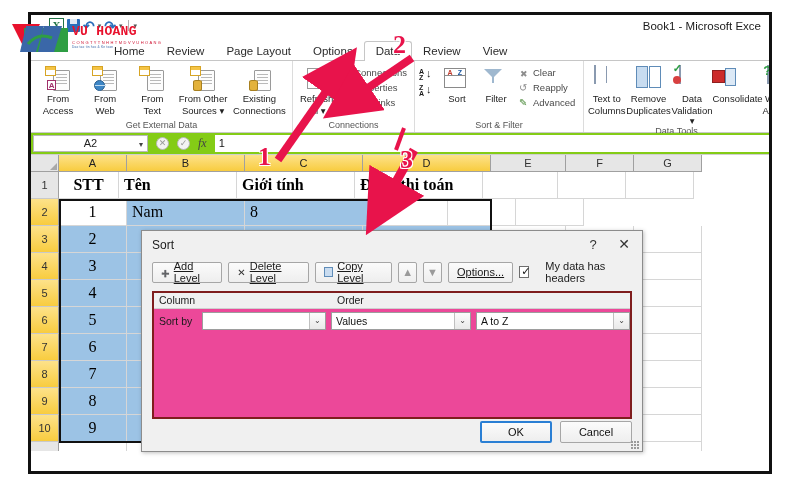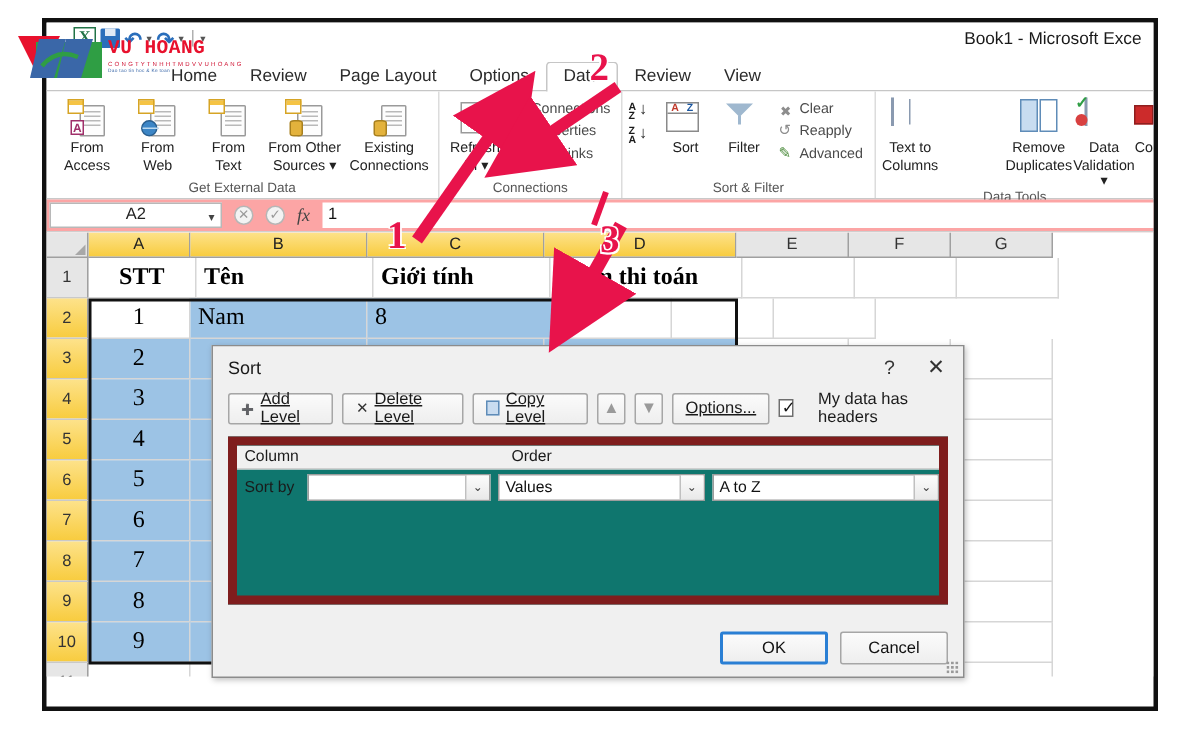--- a/index.html
+++ b/index.html
@@ -163,21 +163,21 @@
   .cons-ico:after{content:"";position:absolute;right:0;top:4px;width:11px;height:11px;background:#cc2b2b;
                  border:1px solid #8f1f1f;}
   .wi-ico { width:24px; height:20px; border:1px solid #8a9ab0; background:#fff; position:relative;}
   .wi-ico:after{content:"?";position:absolute;right:-3px;top:-3px;color:#2f9e44;font-size:13px;
                  font-weight:bold;}
   .wi-ico:before{content:"";position:absolute;left:2px;top:3px;width:6px;height:6px;border-radius:50%;
                  background:#cc2b2b;}
   
   .formulabar {
     position:relative; height:22px; width:100%; display:flex; align-items:center;
-    background:#fca5a5; border-bottom:1px solid #cfcfcf; padding-left:2px;
+    background:#84cc16; border-bottom:1px solid #cfcfcf; padding-left:2px;
   }
   .namebox {
     width:115px; height:17px; border:1px solid #b8b8b8; background:#fff;
     font-size:11px; color:#222; text-align:center; line-height:15px; position:relative;
   }
   .namebox .nb-caret{ position:absolute; right:4px; top:1px; font-size:8px; color:#444;}
   .fb-btns { display:flex; align-items:center; gap:8px; padding:0 8px; color:#8e8e8e; font-size:11px;}
   .fb-round { width:13px; height:13px; border:1px solid #b6b6b6; border-radius:50%; background:#f3f3f3;
               font-size:9px; line-height:11px; text-align:center; color:#9a9a9a; }
   .fx { font-style:italic; font-family:"Liberation Serif", serif; font-size:12px; color:#444; }
@@ -237,21 +237,21 @@
   .dbtn.sq { width:22px; padding:0; justify-content:center; color:#9a9a9a; }
   .addlvl-ico:before{content:"\2795"; font-size:7px; color:#d4a017;}
   .dellvl-ico:before{content:"\2715"; font-size:10px; color:#333;}
   .copylvl-ico { width:11px; height:10px; background:#c9dcf0; border:1px solid #5f8cb8; display:inline-block;}
   .uline { text-decoration: underline; }
   .chkwrap { margin-left:auto; display:flex; align-items:center; gap:16px; font-size:11px; color:#1a1a1a;
              padding-right:2px; }
   .chkbox { width:12px; height:12px; border:1px solid #6e6e6e; background:#fff; position:relative; }
   .chkbox.on:after{ content:"\2713"; position:absolute; left:1px; top:-2px; font-size:11px; color:#111; }
   .dlg-panel {
-    margin:6px 10px 0 10px; height:112px; background:#0f766e; border:6px solid #7f1d1d;
+    margin:6px 10px 0 10px; height:128px; background:#ec4899; border:2px solid #7f1d1d;
     position:relative; overflow:hidden;
   }
   .panel-hdr { display:flex; height:16px; background:#f0f0f0; border-bottom:1px solid #cfcfcf;
                font-size:10.5px; color:#1a1a1a; }
   .panel-hdr div { padding:1px 5px; }
   .col-a { width:178px; } .col-b { width:178px; } .col-c { flex:1; }
   .panel-row { display:flex; height:22px; align-items:center; padding-top:2px; }
   .sortby-lbl { width:48px; font-size:10.5px; color:#1a1a1a; padding-left:5px; }
   .combo {
     height:18px; border:1px solid #9d9d9d; background:#fff; display:flex; align-items:center;
@@ -436,21 +436,21 @@
       <div class="rgroup-label">Sort &amp; Filter</div>
     </div>
 
     <div class="rgroup" style="width:185px;border-right:none;">
       <div class="rgroup-items">
         <div class="bigbtn" style="width:40px;">
           <span class="ico32"><span class="tt-ico"></span></span>
           <span class="lbl">Text to</span>
           <span class="lbl">Columns</span>
         </div>
-        <div class="bigbtn" style="width:44px;margin-left:44px;">
+        <div class="bigbtn" style="width:44px;">
           <span class="ico32"><span class="rd-ico"></span></span>
           <span class="lbl">Remove</span>
           <span class="lbl">Duplicates</span>
         </div>
         <div class="bigbtn" style="width:42px;">
           <span class="ico32"><span class="dv-ico"></span></span>
           <span class="lbl">Data</span>
           <span class="lbl">Validation ▾</span>
         </div>
         <div class="bigbtn" style="width:48px;">
@@ -504,21 +504,21 @@
         <div class="rh sel">7</div>
         <div class="rh sel">8</div>
         <div class="rh sel">9</div>
         <div class="rh sel">10</div>
         <div class="rh">11</div>
       </div>
 
       <div class="cells">
 
         <div class="grow header">
-          <div class="cell num" style="width:72px;">STT</div>
+          <div class="cell num" style="width:60px;">STT</div>
           <div class="cell" style="width:118px;">Tên</div>
           <div class="cell" style="width:118px;">Giới tính</div>
           <div class="cell" style="width:128px;">Điểm thi toán</div>
           <div class="cell" style="width:75px;"></div>
           <div class="cell" style="width:68px;"></div>
           <div class="cell" style="width:68px;"></div>
         </div>
 
         <div class="grow data">
           <div class="cell num activecell" style="width:68px;">1</div>

